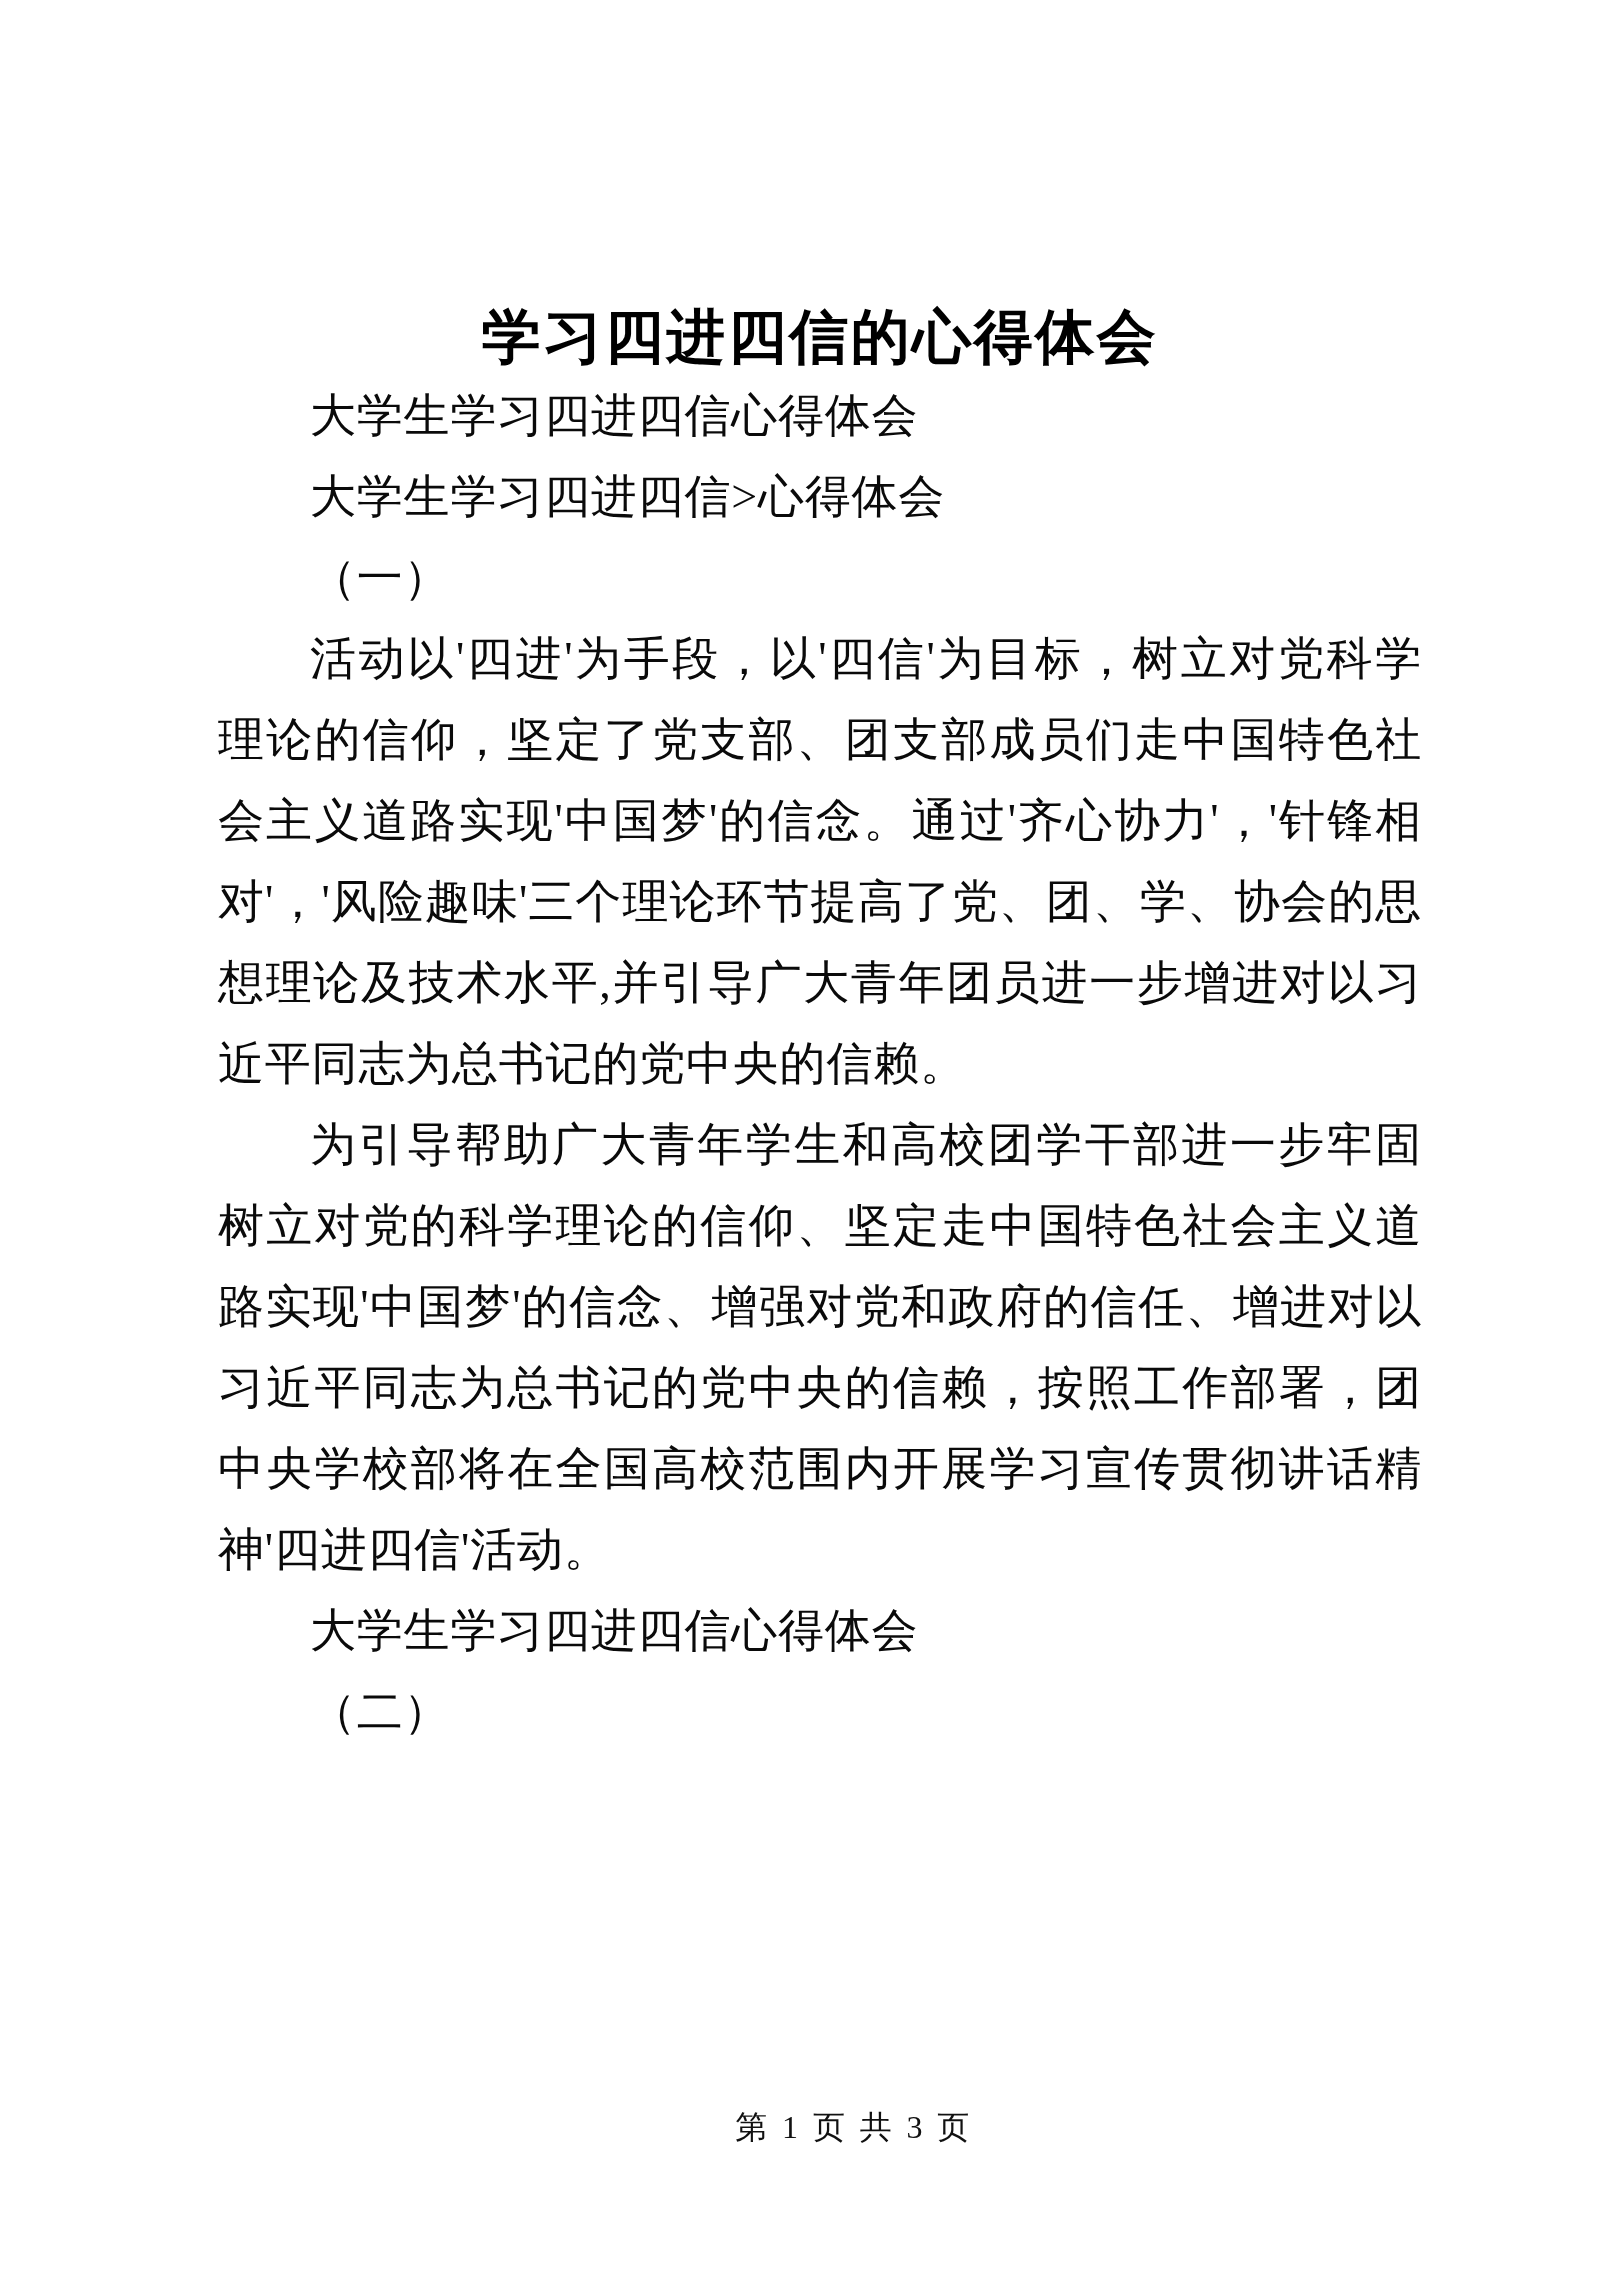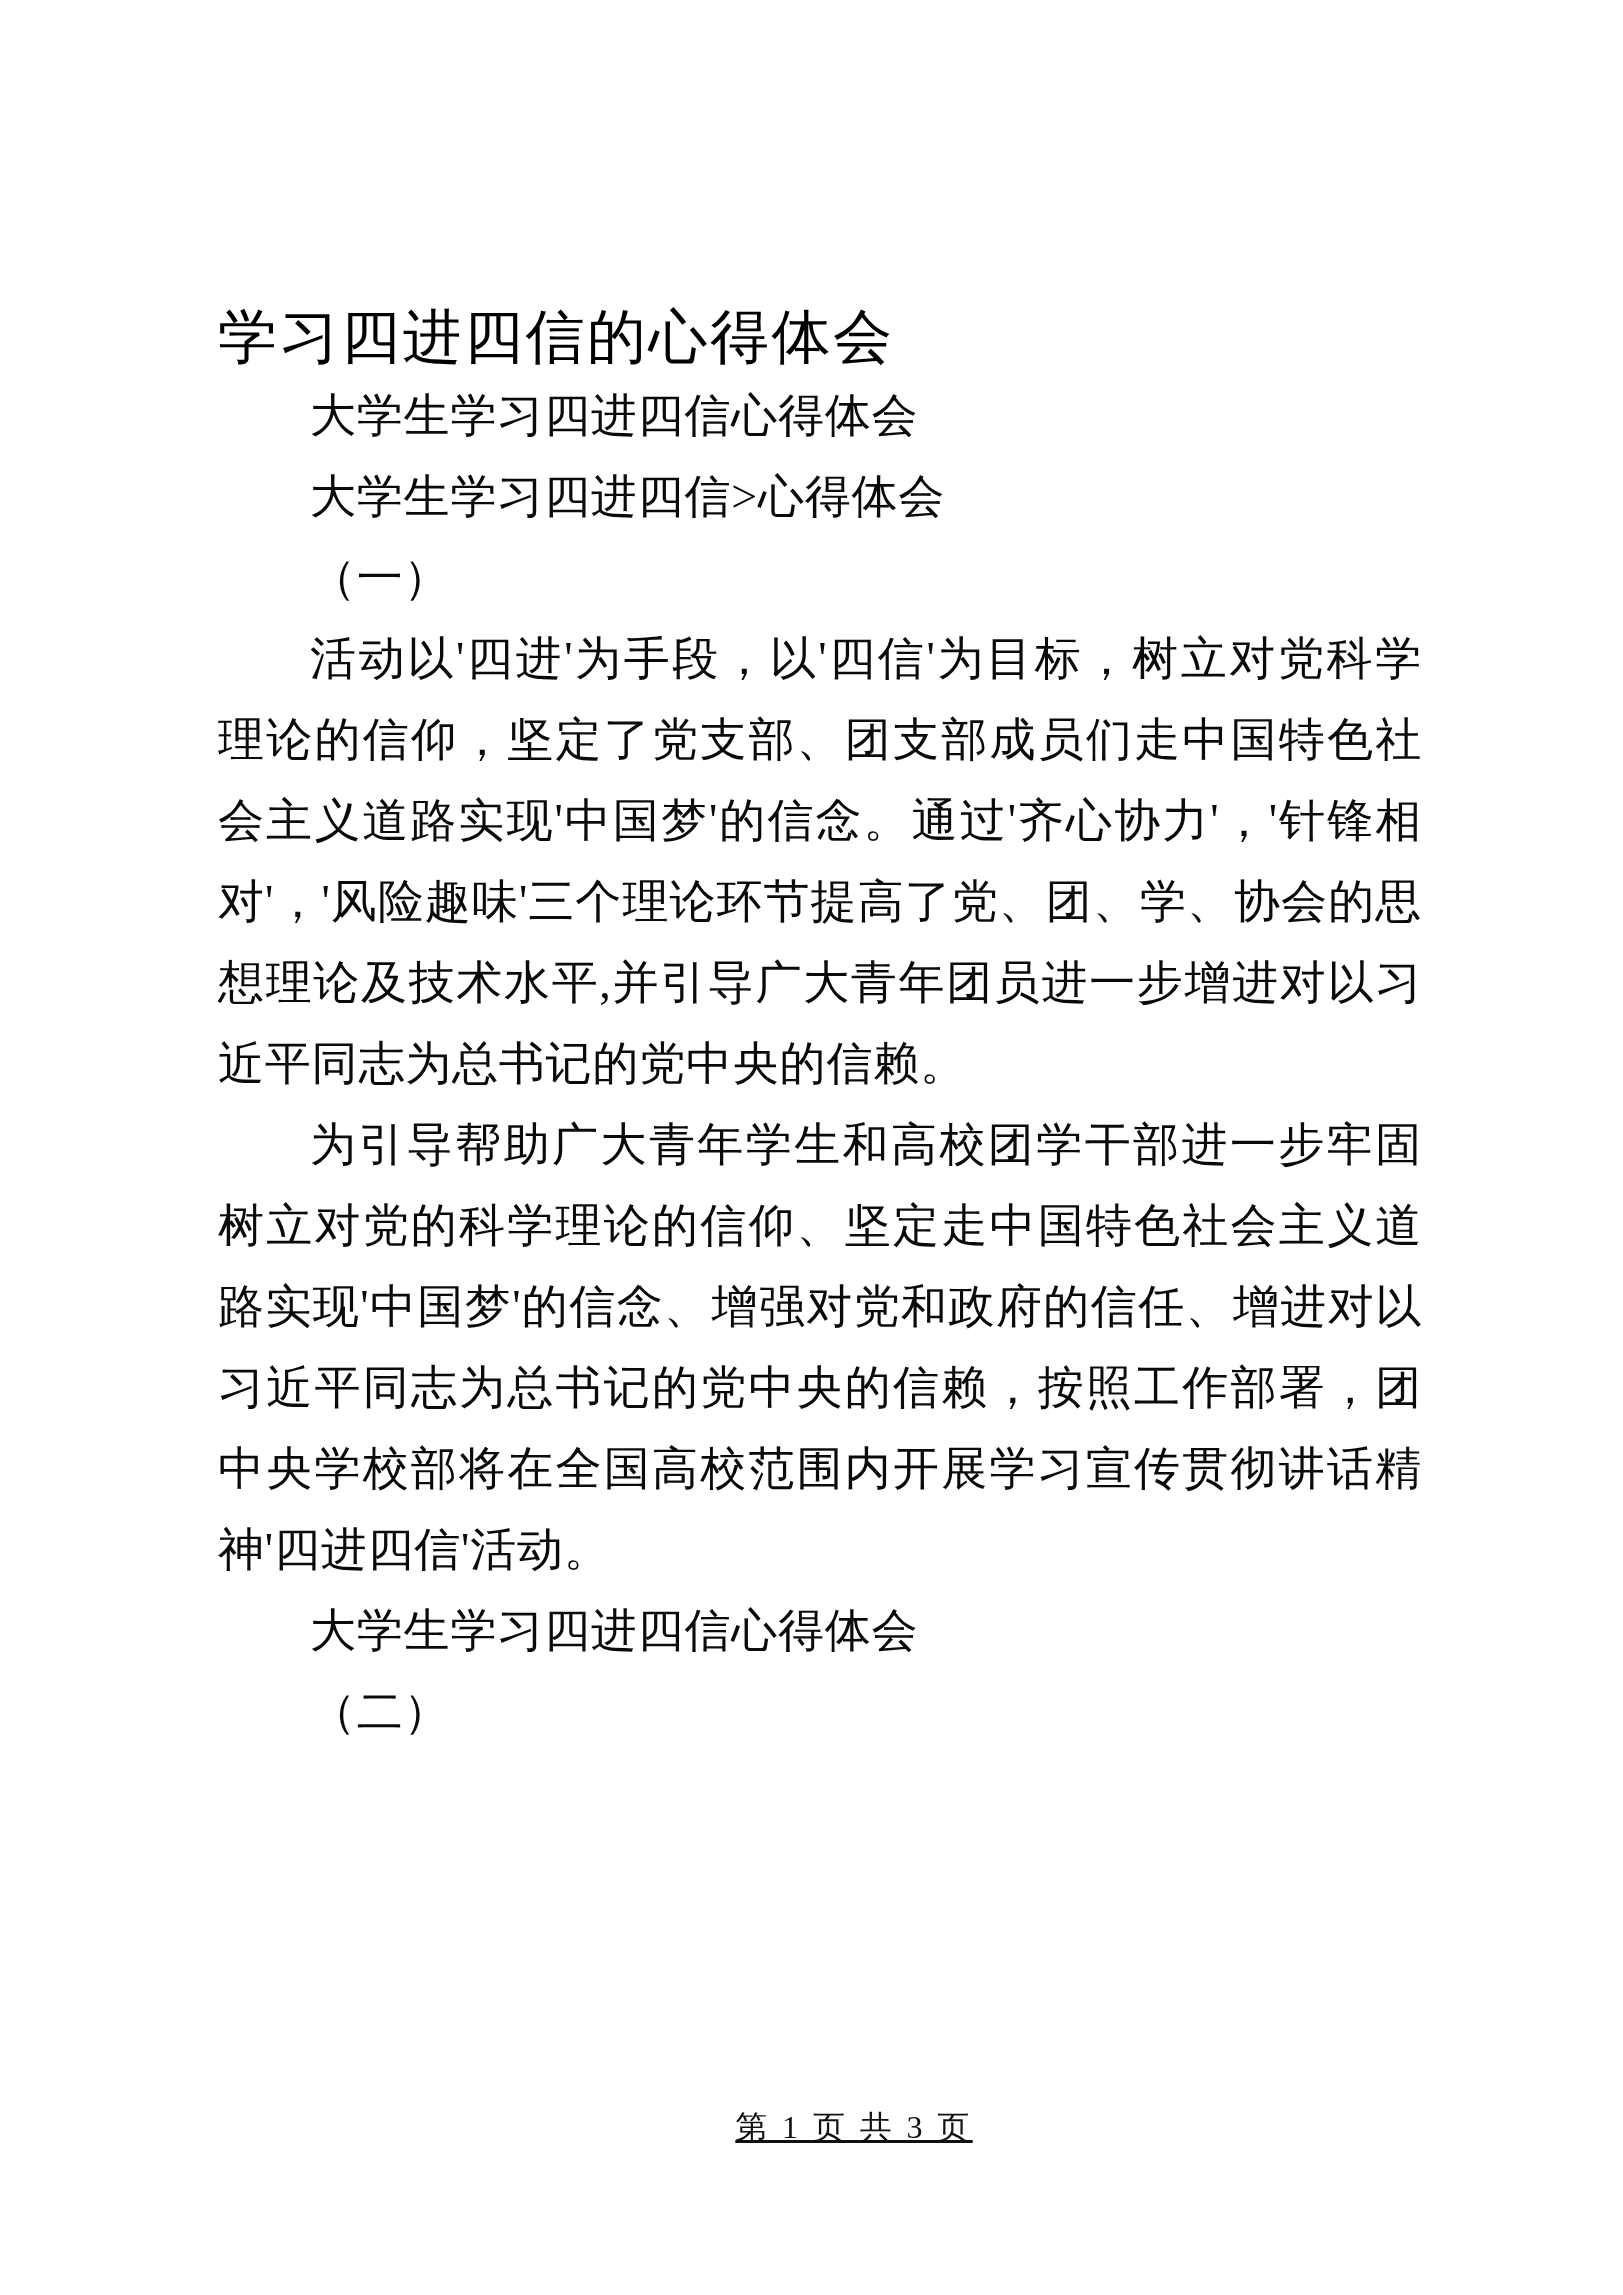--- a/index.html
+++ b/index.html
@@ -17,22 +17,23 @@
   }
   .page {
     position: absolute;
     left: 218px;
     top: 0;
     width: 1204px;
   }
   .doc-title {
     margin: 299px 0 0 0;
     font-size: 59px;
-    font-weight: 400;
+    font-weight: 700;
     line-height: 76px;
+    text-align: center;
     letter-spacing: 2.5px;
     color: #000000;
   }
   .line, .para {
     margin: 0;
     font-size: 46px;
     line-height: 81px;
     letter-spacing: 0.8px;
     color: #0a0a0a;
   }
@@ -50,21 +51,20 @@
     left: 218px;
     top: 2104px;
     width: 1204px;
     box-sizing: border-box;
     padding-left: 68px;
     text-align: center;
     font-size: 32px;
     line-height: 47px;
     letter-spacing: 3.4px;
     color: #111111;
-    text-decoration: underline;
   }
 </style>
 </head>
 <body>
 
 <div class="page">
   <h1 class="doc-title">学习四进四信的心得体会</h1>
 
   <p class="line">大学生学习四进四信心得体会</p>
 

